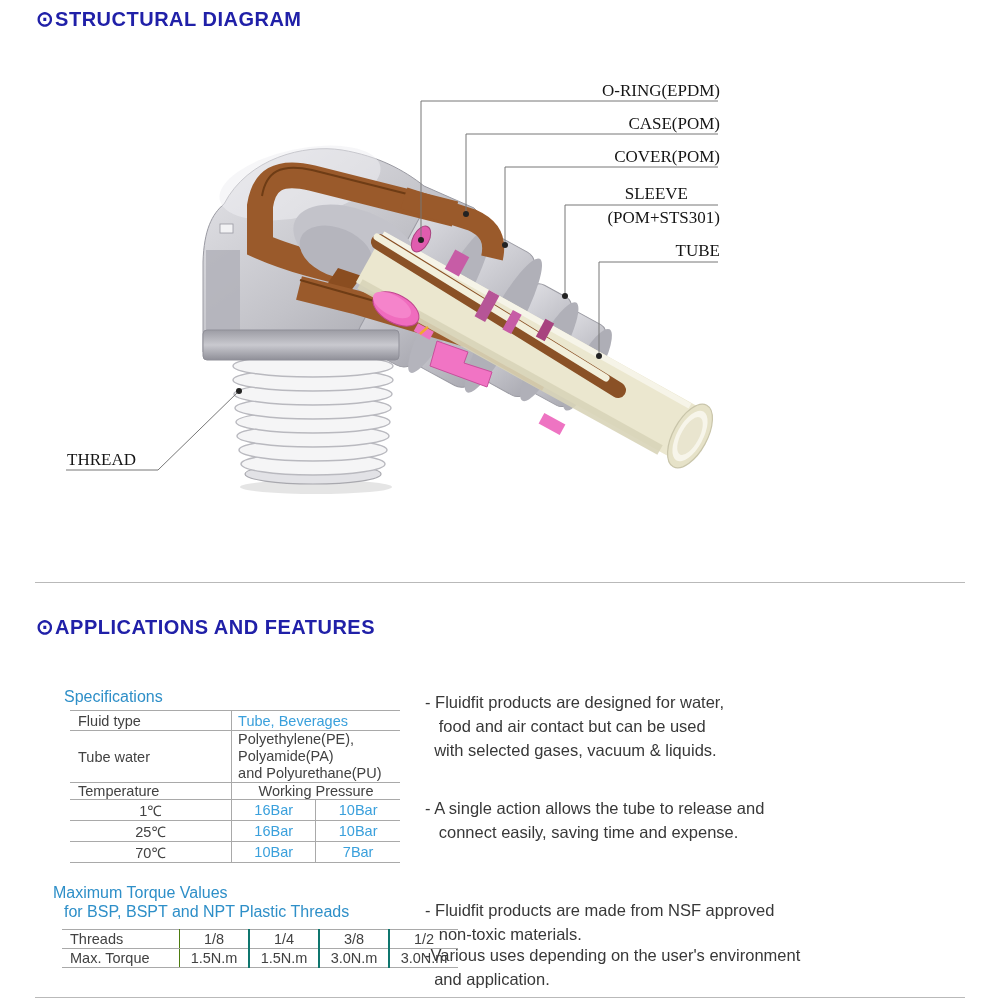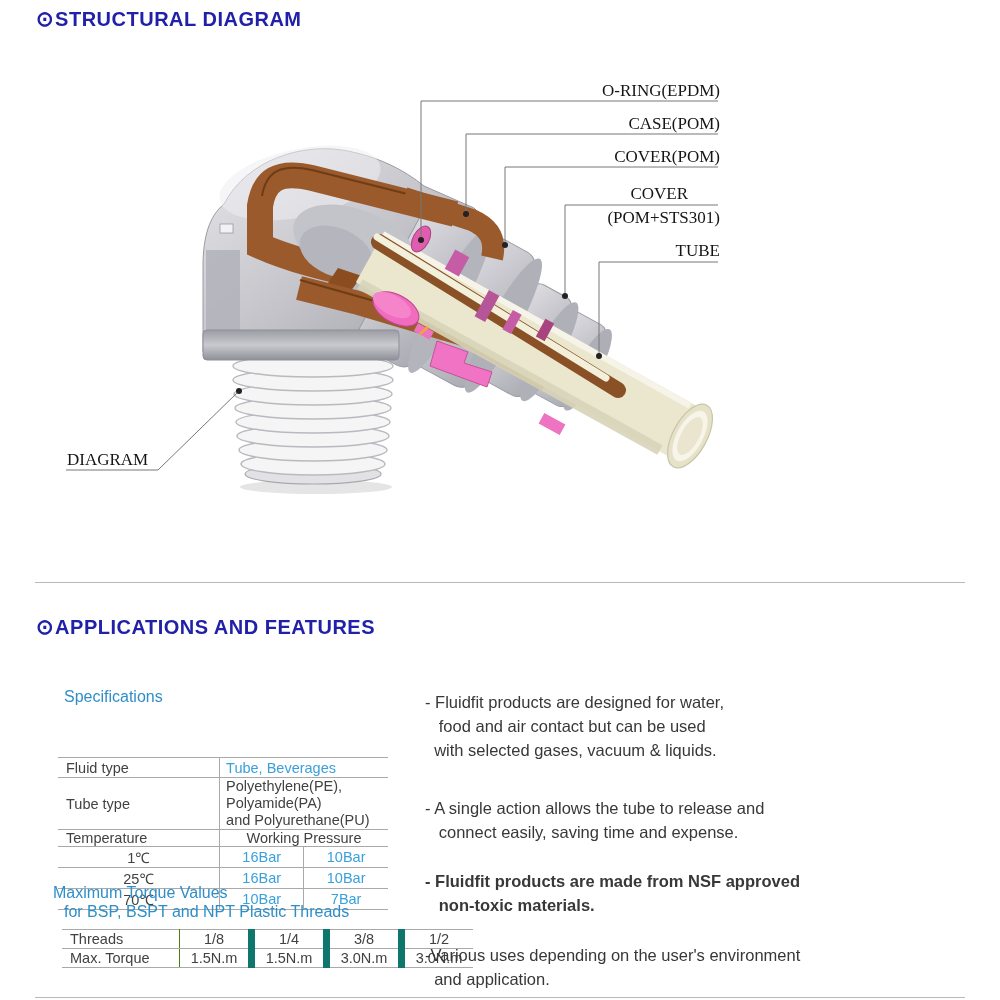--- a/index.html
+++ b/index.html
@@ -17,46 +17,46 @@
   #div2{top:997px;}
   
   #diagram-svg{position:absolute;left:0;top:0;width:1000px;height:1000px;pointer-events:none;}
   .dlabel{position:absolute;font-size:17px;color:#151515;white-space:nowrap;font-family:Liberation Serif, serif;}
   .dlabel.r{text-align:right;}
   
   .tbl-title{position:absolute;font-size:16px;font-weight:normal;color:#2e8fc8;white-space:nowrap;}
   table{border-collapse:collapse;table-layout:fixed;}
   td{font-size:14.5px;color:#424242;border-top:1px solid #a9a9a9;border-bottom:1px solid #a9a9a9;
      padding:0 6px;vertical-align:middle;}
-  .spec-table{position:absolute;left:58px;top:710px;width:330px;margin-top:47px;}
+  .spec-table{position:absolute;left:70px;top:710px;width:330px;}
   .spec-table .c1{width:104px;}
   .spec-table .c2{width:111px;}
   .spec-table .c3{width:115px;}
   .spec-table td.lab{padding-left:8px;}
   .spec-table td.ctr{text-align:center;padding:0 2px;}
   .spec-table td.vdiv{border-right:1px solid #a9a9a9;}
   .blue{color:#3aa0dc;}
   .rH{height:20px;}
   .rT{height:36px;}
   .rS{height:16px;}
   .rD{height:18px;}
   .pre{white-space:pre-wrap;line-height:17px;}
   .torque-table{position:absolute;left:62px;top:929px;width:327px;}
   .torque-table .tc0{width:103px;}
   .torque-table .tc{width:56px;}
   .torque-table td{height:18px;}
   .torque-table td.lab{padding-left:8px;border-right:1px solid #4d7c0f;}
-  .torque-table td.cell{text-align:center;border-right:7px solid #0f766e;}
+  .torque-table td.cell{text-align:center;border-right:2px solid #0f766e;}
   .torque-table td.cell.last{border-right:none;}
   
   .feature{position:absolute;left:425px;width:500px;font-size:16.5px;color:#383838;
            line-height:24px;white-space:pre-wrap;}
   #feat0{top:690px;}
   #feat1{top:796px;}
-  #feat2{top:869px;font-weight:bold;}
+  #feat2{top:898px;}
   #feat3{top:943px;}
 </style>
 </head>
 <body>
 
 <div class="page">
 
   <div class="sec-head" id="head1"><span class="tgt">⊙</span><span>STRUCTURAL DIAGRAM</span></div>
 
   <svg id="diagram-svg" viewBox="0 0 1000 1000">
@@ -171,38 +171,38 @@
       <circle cx="505" cy="245" r="3"></circle>
         <circle cx="565" cy="296" r="3"></circle>
       <circle cx="599" cy="356" r="3"></circle>
         <circle cx="239" cy="391" r="3"></circle>
     </g>
   </svg>
 
   <div class="dlabel r" style="top:81px;right:280px;">O-RING(EPDM)</div>
   <div class="dlabel r" style="top:114px;right:280px;">CASE(POM)</div>
   <div class="dlabel r" style="top:147px;right:280px;">COVER(POM)</div>
-  <div class="dlabel r" style="top:184px;right:312px;">COVER</div>
+  <div class="dlabel r" style="top:184px;right:312px;">SLEEVE</div>
   <div class="dlabel r" style="top:208px;right:280px;">(POM+STS301)</div>
   <div class="dlabel r" style="top:241px;right:280px;">TUBE</div>
-  <div class="dlabel" style="top:450px;left:67px;">DIAGRAM</div>
+  <div class="dlabel" style="top:450px;left:67px;">THREAD</div>
 
   <div class="divider" id="div1"></div>
 
   <div class="sec-head" id="head2"><span class="tgt">⊙</span><span>APPLICATIONS AND FEATURES</span></div>
 
   <div class="tbl-title" style="left:64px;top:688px;">Specifications</div>
   <table class="spec-table">
     <tbody>
         <tr class="rH">
       <td class="lab c1 vdiv">Fluid type</td>
       <td class="blue c2" colspan="2">Tube, Beverages</td>
     </tr>
     <tr class="rT">
-      <td class="lab c1 vdiv">Tube type</td>
+      <td class="lab c1 vdiv">Tube water</td>
       <td class="pre" colspan="2">Polyethylene(PE), Polyamide(PA)
 and Polyurethane(PU)</td>
     </tr>
     <tr class="rS">
       <td class="lab c1 vdiv">Temperature</td>
       <td class="ctr" colspan="2">Working Pressure</td>
     </tr>
     <tr class="rD">
       <td class="ctr vdiv">1℃</td>
       <td class="ctr blue vdiv">16Bar</td>

